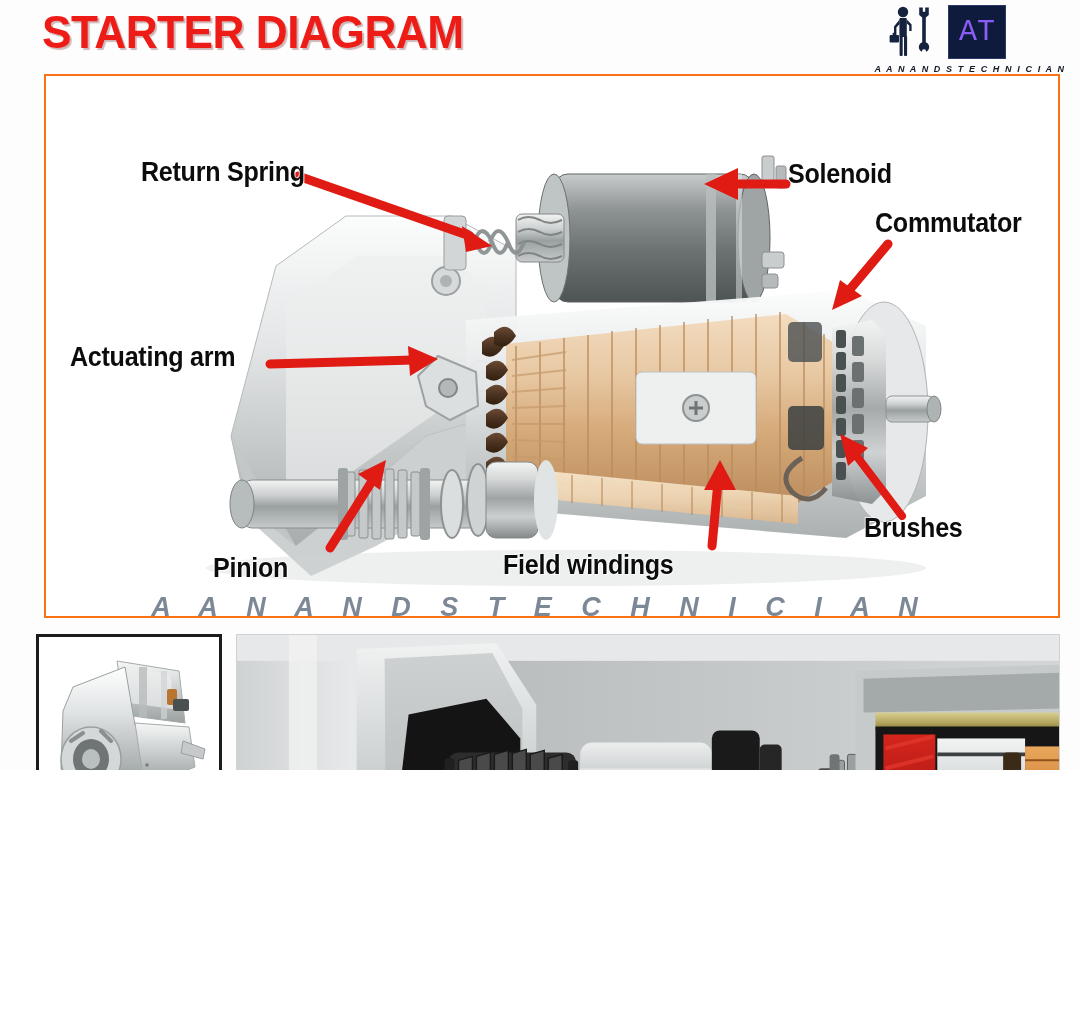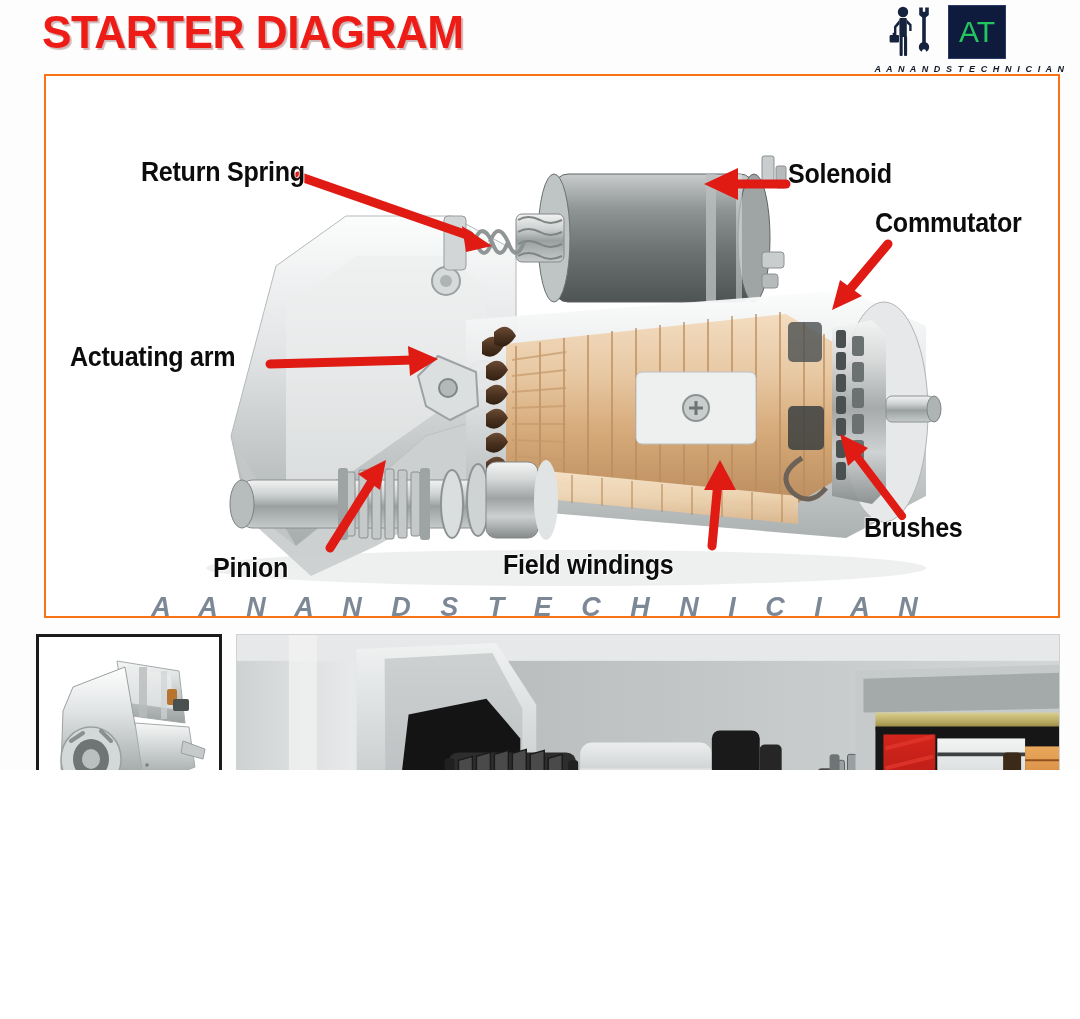--- a/index.html
+++ b/index.html
@@ -59,24 +59,24 @@
   #tech-figure { width: 48px; height: 54px; display:block; }
   #at-badge {
     width: 56px; height: 52px;
     background: #0f1b3d;
     display: flex;
     align-items: center;
     justify-content: center;
     border: 1px solid #2b3a66;
   }
   #at-badge span {
-    font-family: Liberation Sans, sans-serif;
+    font-family: Liberation Mono, monospace;
     font-size: 30px;
     font-weight: normal;
-    color: #22c55e;
+    color: #8b5cf6;
     letter-spacing: 0px;
     line-height: 1;
   }
   #brand-name {
     position: absolute;
     left: 0; top: 60px;
     width: 200px;
     text-align: center;
     font-family: "Liberation Sans", sans-serif;
     font-style: italic;

